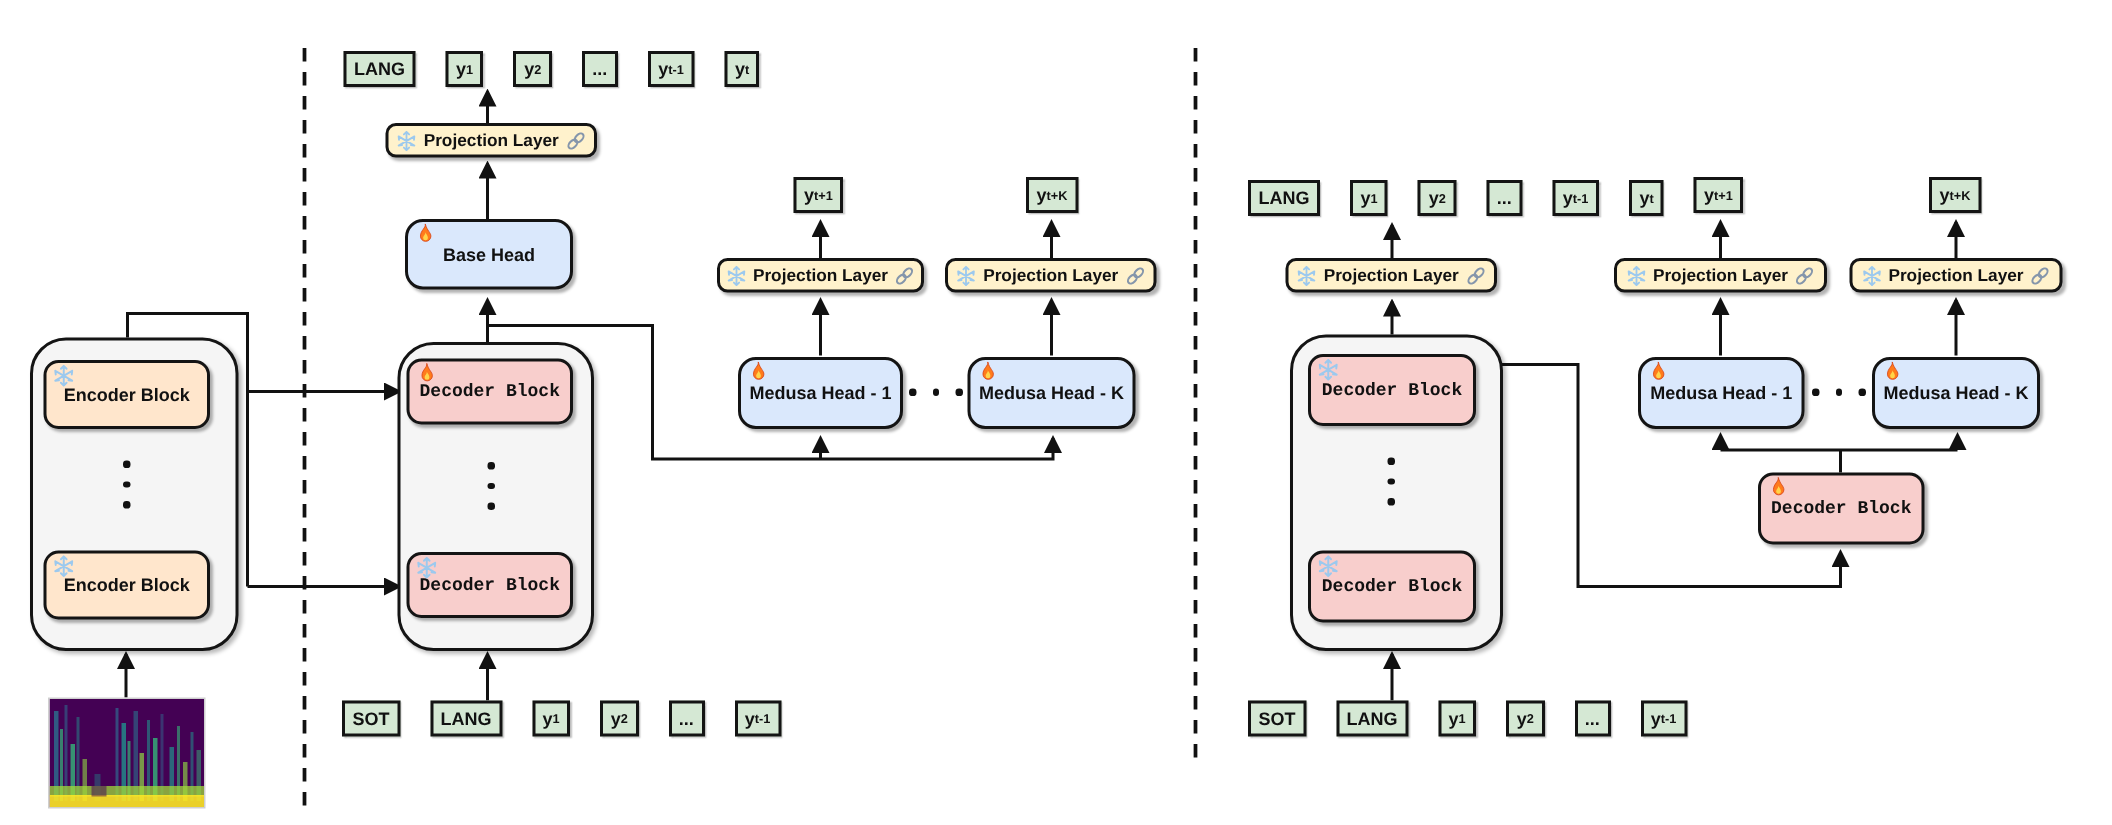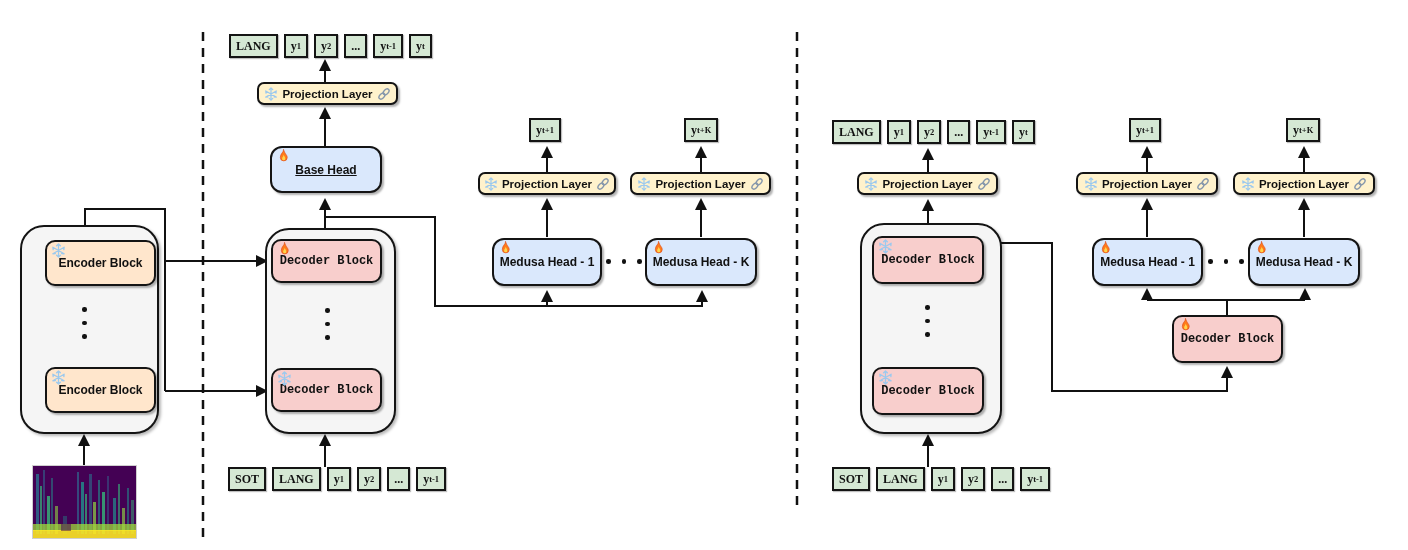--- a/index.html
+++ b/index.html
@@ -5,31 +5,31 @@
 <style>
   html,body{margin:0;padding:0;background:#fff;font-family:"Liberation Sans",sans-serif;}
   #canvas{position:relative;width:1408px;height:550px;background:#fff;overflow:hidden;}
   #wires{position:absolute;left:0;top:0;pointer-events:none;}
 
   .stack{position:absolute;background:var(--c-container);border:2.5px solid #141414;border-radius:24px;
          box-shadow:2px 2px 3px rgba(0,0,0,0.28);}
   .blk{position:absolute;border:2.5px solid #141414;border-radius:10px;display:flex;align-items:center;
        justify-content:center;font-weight:bold;font-size:12px;color:#111;
        box-shadow:2px 2px 2px rgba(0,0,0,0.3);box-sizing:border-box;}
-  .enc{background:var(--c-encoder);margin-left:16px;}
+  .enc{background:var(--c-encoder);}
   .dec{background:var(--c-decoder);font-family:Liberation Mono, monospace;}
   .head{background:var(--c-head);border-radius:12px;}
   .proj{position:absolute;background:var(--c-projection);border:2px solid #141414;border-radius:7px;
         display:flex;align-items:center;justify-content:center;gap:4px;font-weight:bold;font-size:11.5px;
         color:#111;box-shadow:2px 2px 2px rgba(0,0,0,0.3);box-sizing:border-box;}
   .corner-ic{position:absolute;top:1px;left:4px;width:15px;height:15px;}
   .corner-ic svg,.inline-ic svg{width:100%;height:100%;display:block;}
   .inline-ic{width:14px;height:14px;flex:0 0 auto;}
 
-  .strip{position:absolute;display:flex;gap:6px;font-family:Liberation Serif, serif;}
+  .strip{position:absolute;display:flex;gap:20px;}
   .tcell{background:var(--c-token);border:2px solid #141414;height:24px;min-width:22px;padding:0 5px;
          display:flex;align-items:center;justify-content:center;font-weight:bold;font-size:12px;color:#111;
          box-sizing:border-box;box-shadow:1px 1px 1px rgba(0,0,0,0.25);}
   .tcell sub{font-size:8.5px;line-height:1;vertical-align:sub;font-weight:bold;}
 
   .vdots{position:absolute;display:flex;flex-direction:column;gap:9px;}
   .hdots{position:absolute;display:flex;flex-direction:row;gap:11px;}
   .dot{width:4.5px;height:4.5px;border-radius:50%;background:#111;}
 
   .spectro{position:absolute;border:1px solid #cfcfcf;line-height:0;}
@@ -165,21 +165,21 @@
         </svg>
       </span>
     <span>Projection Layer</span>
     <span class="inline-ic">
         <svg viewBox="0 0 16 16" fill="none" stroke="#8596ab" stroke-width="1.6">
           <ellipse cx="5.6" cy="10.4" rx="4" ry="2.5" transform="rotate(-45 5.6 10.4)"></ellipse>
           <ellipse cx="10.4" cy="5.6" rx="4" ry="2.5" transform="rotate(-45 10.4 5.6)"></ellipse>
         </svg>
       </span>
   </div>
-  <div class="blk head" style="left:270px;top:146px;width:112px;height:47px;text-decoration:underline;">
+  <div class="blk head" style="left:270px;top:146px;width:112px;height:47px;">
     <span class="corner-ic">
         <svg viewBox="0 0 16 16">
           <path d="M8 0.3C8.6 3.2 4.6 4.8 4.6 9a3.7 3.7 0 0 0 7.4 0C12 6.4 9.4 5.4 8 0.3z" fill="#ff7b1c" stroke="#d84315" stroke-width="0.6"></path>
           <path d="M8 6.2c.3 1.8-1.5 2.4-1.5 4.1a1.7 1.7 0 0 0 3.4 0C9.9 8.7 8.8 7.7 8 6.2z" fill="#ffd54a"></path>
         </svg>
       </span>
     <span>Base Head</span>
   </div>
   <div class="stack" style="left:265px;top:228px;width:127px;height:202px;">
     <div class="vdots" style="left:58px;top:78px;">

